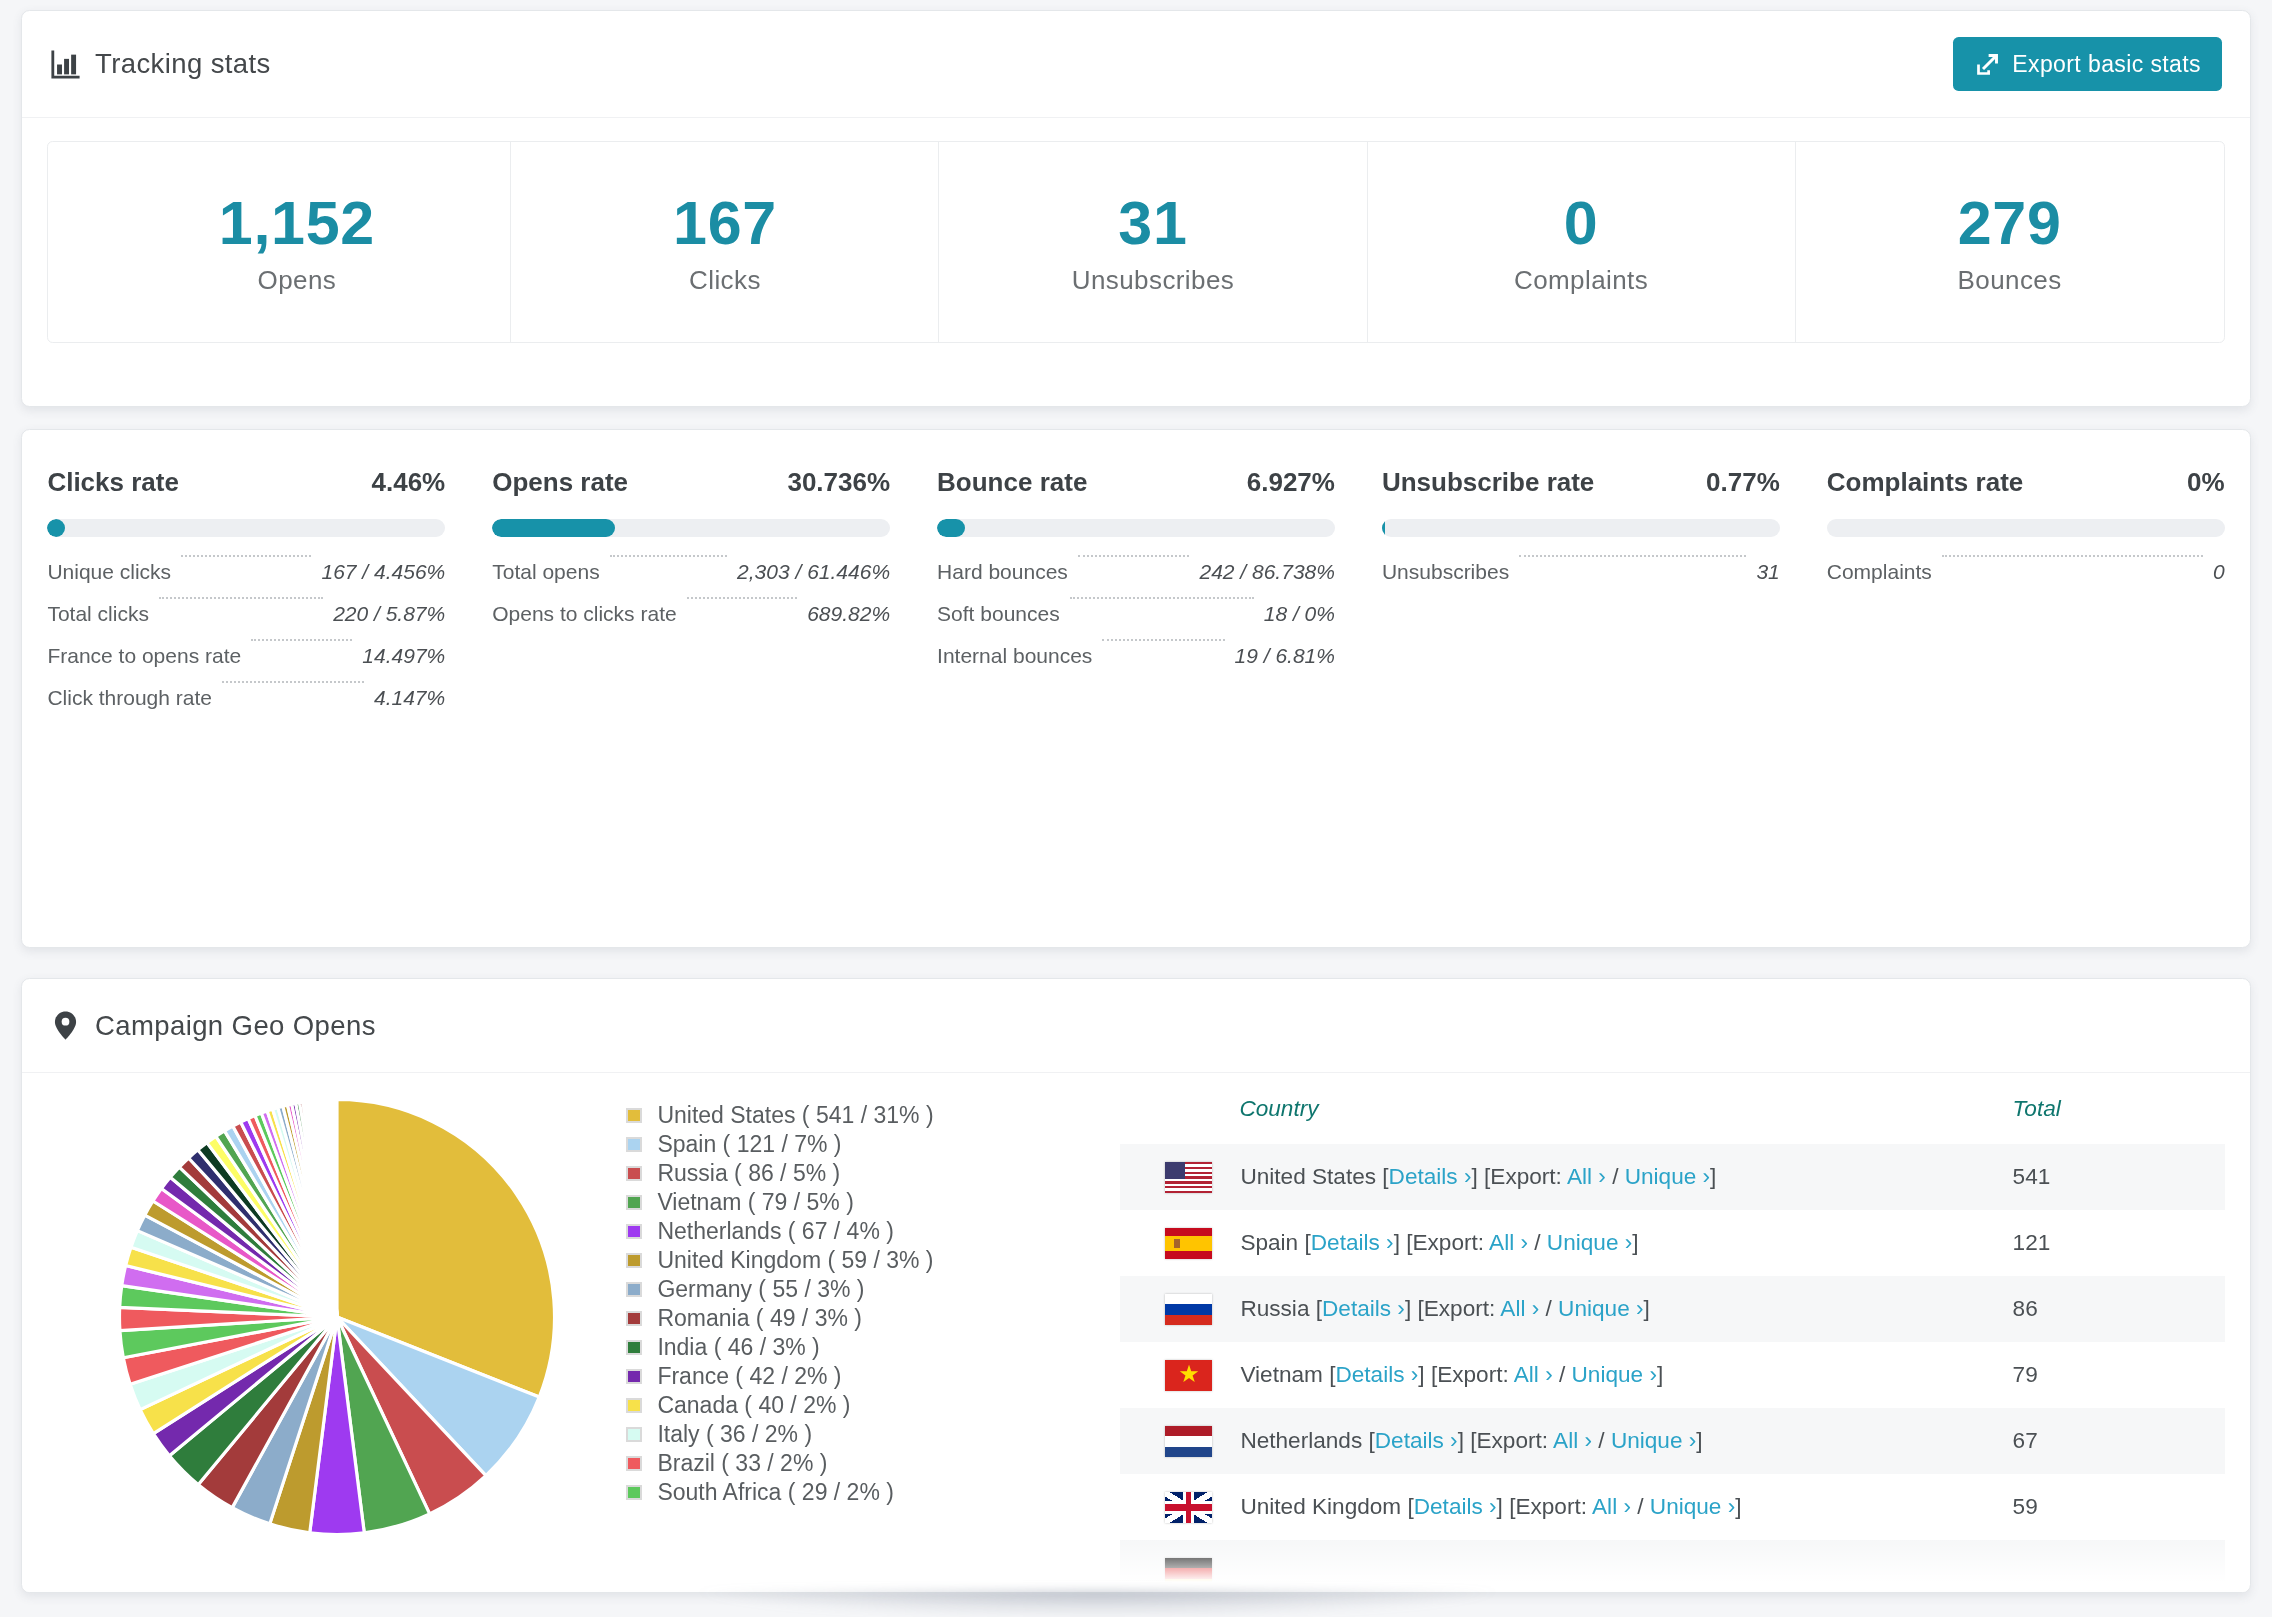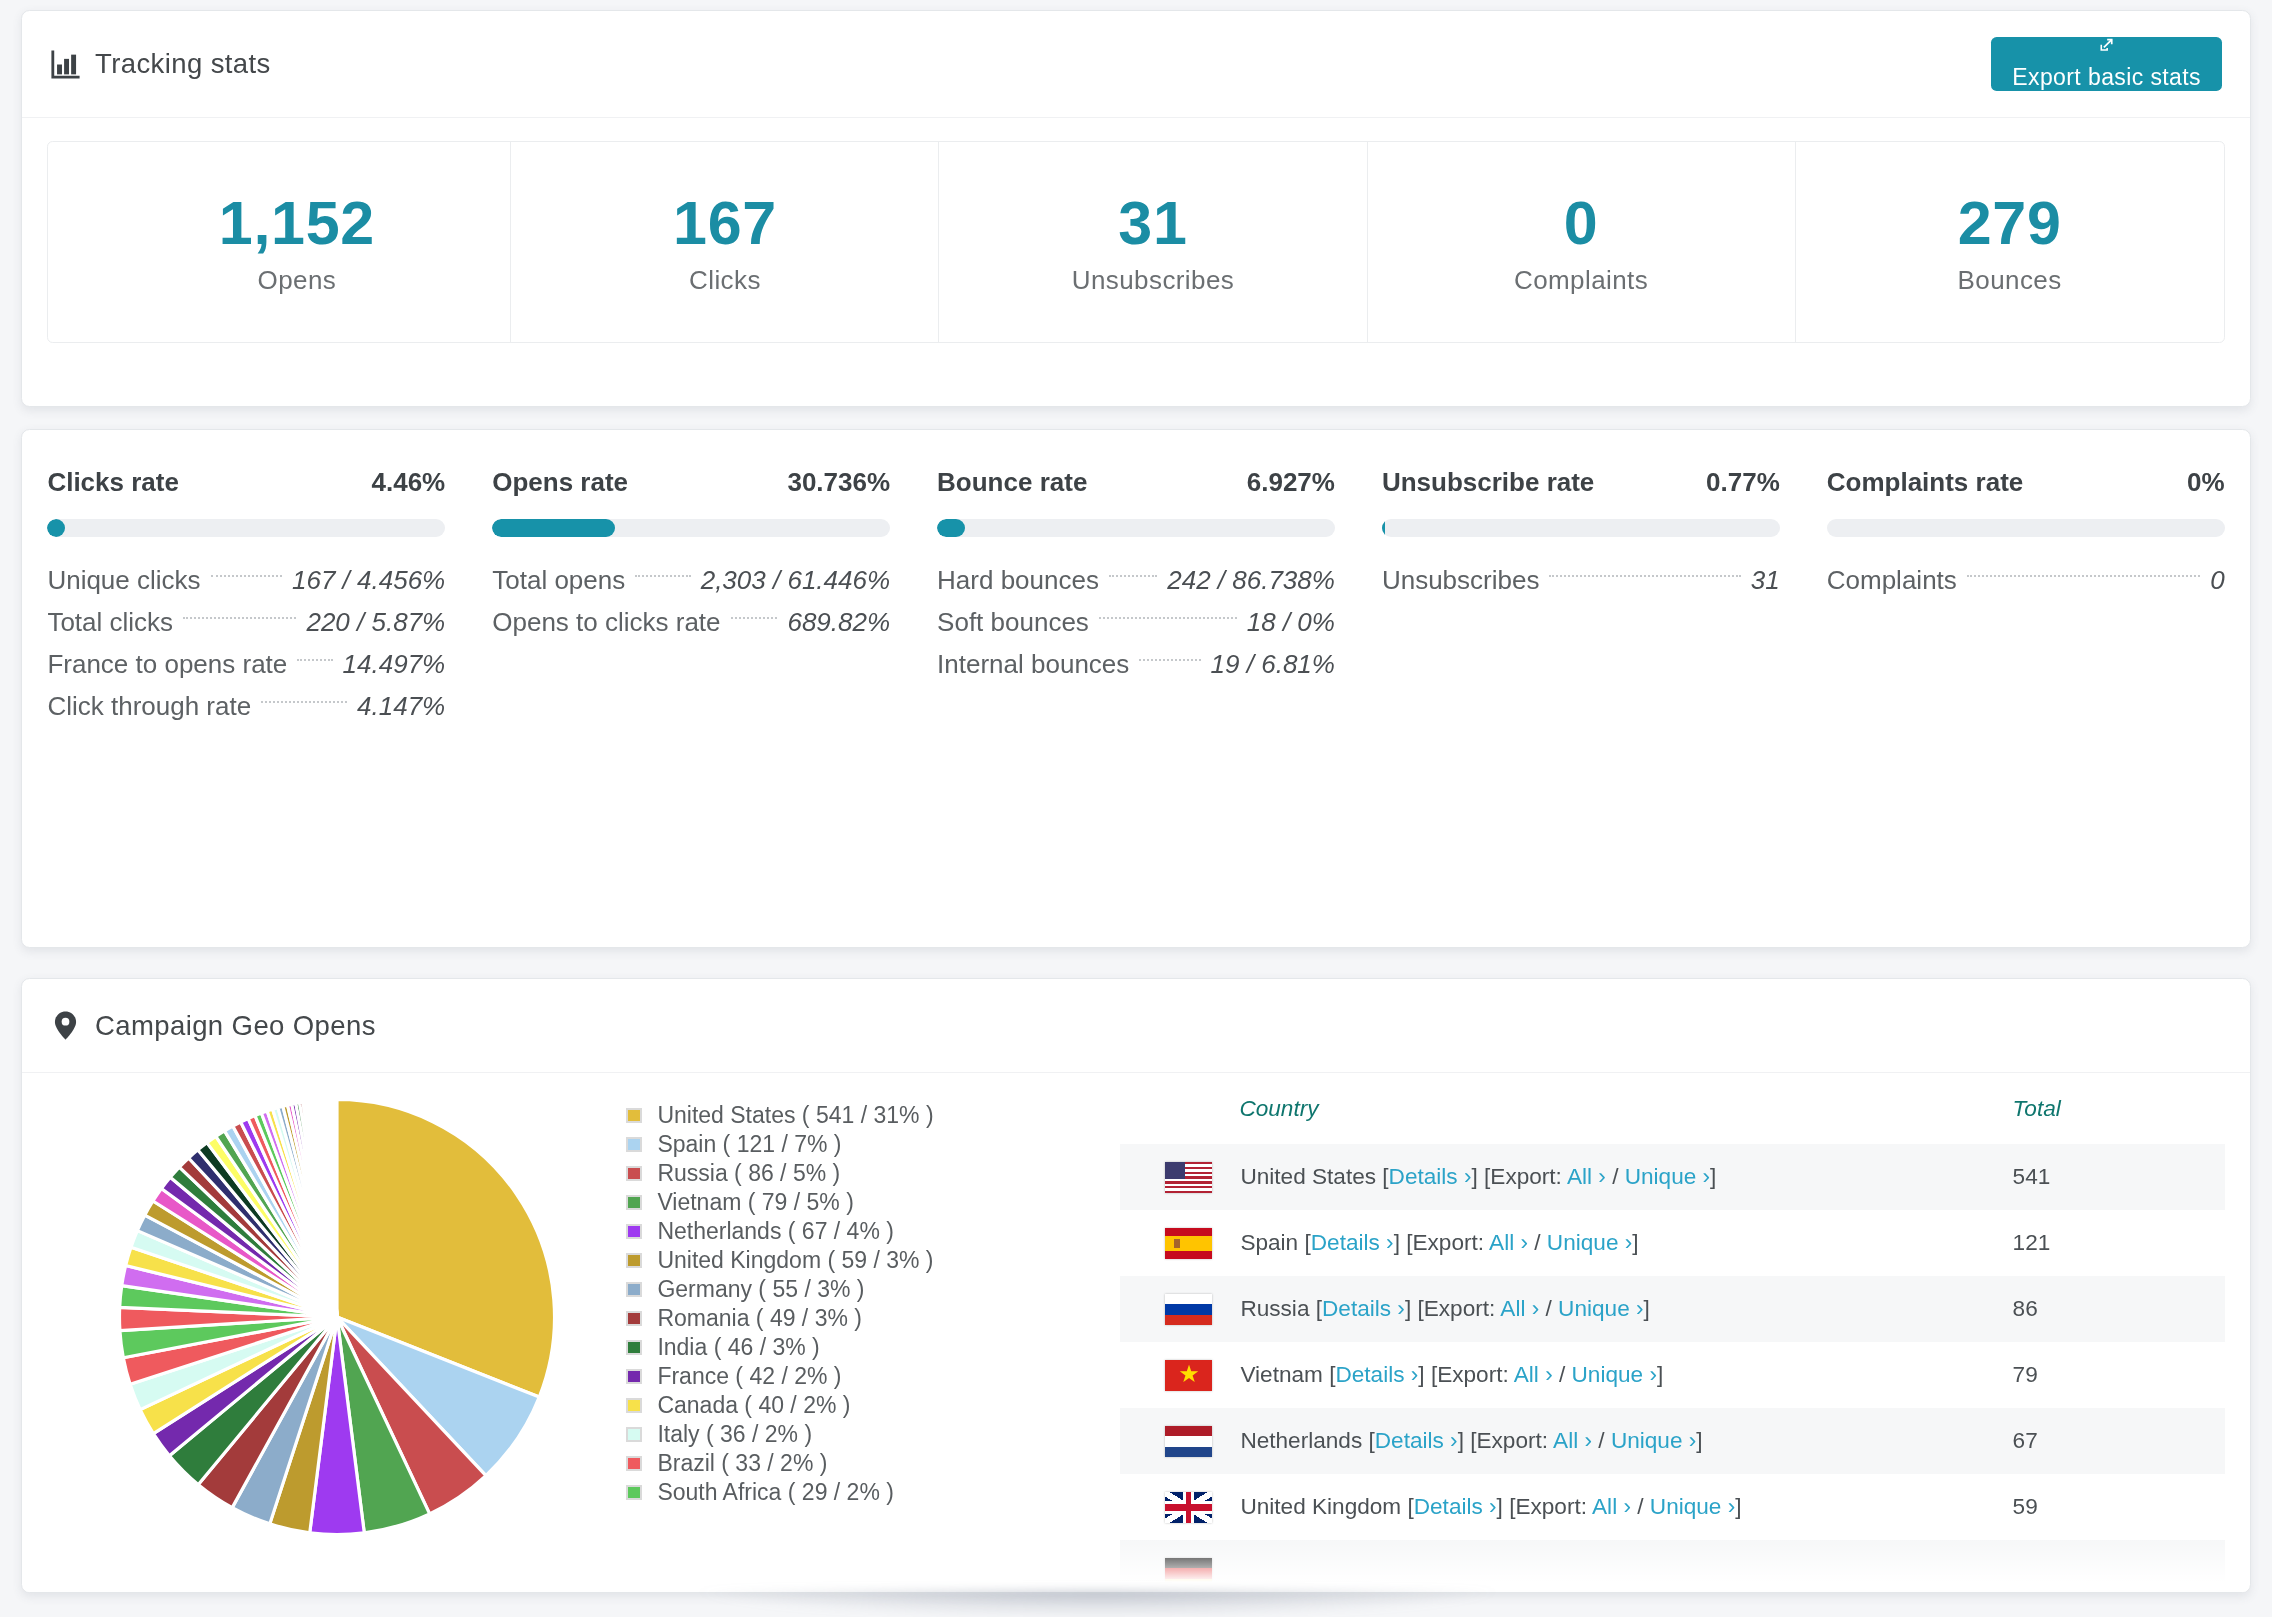--- a/index.html
+++ b/index.html
@@ -32,21 +32,20 @@
   .card-title { display:flex; align-items:center; gap:14px;
     font-size:27.5px; font-weight:500; color:#44484b; letter-spacing:0.4px; }
   .hicon { width:31px; height:31px; flex:none; }
 
   .btn-export {
     display:flex; align-items:center; gap:11.3px;
     background:#1792a9; color:#fff; border:none; border-radius:5.6px;
     height:54px; padding:0 21px;
     font-family:inherit; font-size:23px; letter-spacing:0.4px;
     cursor:pointer;
-    flex-direction:column;
   }
 
   
   .stats-row {
     margin:22.6px 25.4px 0 25.4px; height:202px;
     border:1.4px solid #ebedef; border-radius:5.6px;
     display:grid; grid-template-columns:repeat(5,1fr);padding-left:35px;
   }
   .stat-cell {
     display:flex; flex-direction:column; align-items:center; justify-content:center;
@@ -60,21 +59,21 @@
   .rates-grid {
     padding:37px 25.4px 0 25.4px;
     display:grid; grid-template-columns:repeat(5,1fr);
     column-gap:47px; row-gap:44px;
   }
   .rate-head { display:flex; justify-content:space-between; align-items:baseline;
     font-size:26px; font-weight:700; color:#3d4246; margin-bottom:21px; }
   .bar { height:18.4px; background:#edeff2; border-radius:10px; overflow:hidden; }
   .bar-fill { height:100%; background:#1792a9; border-radius:10px; }
   .rrows { margin-top:22.6px; }
-  .rrow { display:flex; align-items:center; height:42px; font-size:26px; }
+  .rrow { display:flex; align-items:flex-start; height:42px; font-size:21px; }
   .rlabel { color:#5d6164; white-space:nowrap; }
   .rvalue { color:#4b4f53; white-space:nowrap;font-style:italic; }
   .leader { flex:1 1 auto; border-bottom:2.1px dotted #c5c8cb; margin:0 10px; transform:translateY(-5px); min-width:28px; }
 
   
   .geo-body { display:flex; padding:0 25.4px; }
   .pie-wrap { width:579px; flex:none; display:flex; justify-content:center; padding-top:18.4px; }
   .legend { width:494px; flex:none; padding-top:28px; list-style:none; }
   .legend li { display:flex; align-items:center; gap:15.5px; height:29px; }
   .chip { width:15.5px; height:15.5px; border:2.8px solid #dadada; flex:none; }

